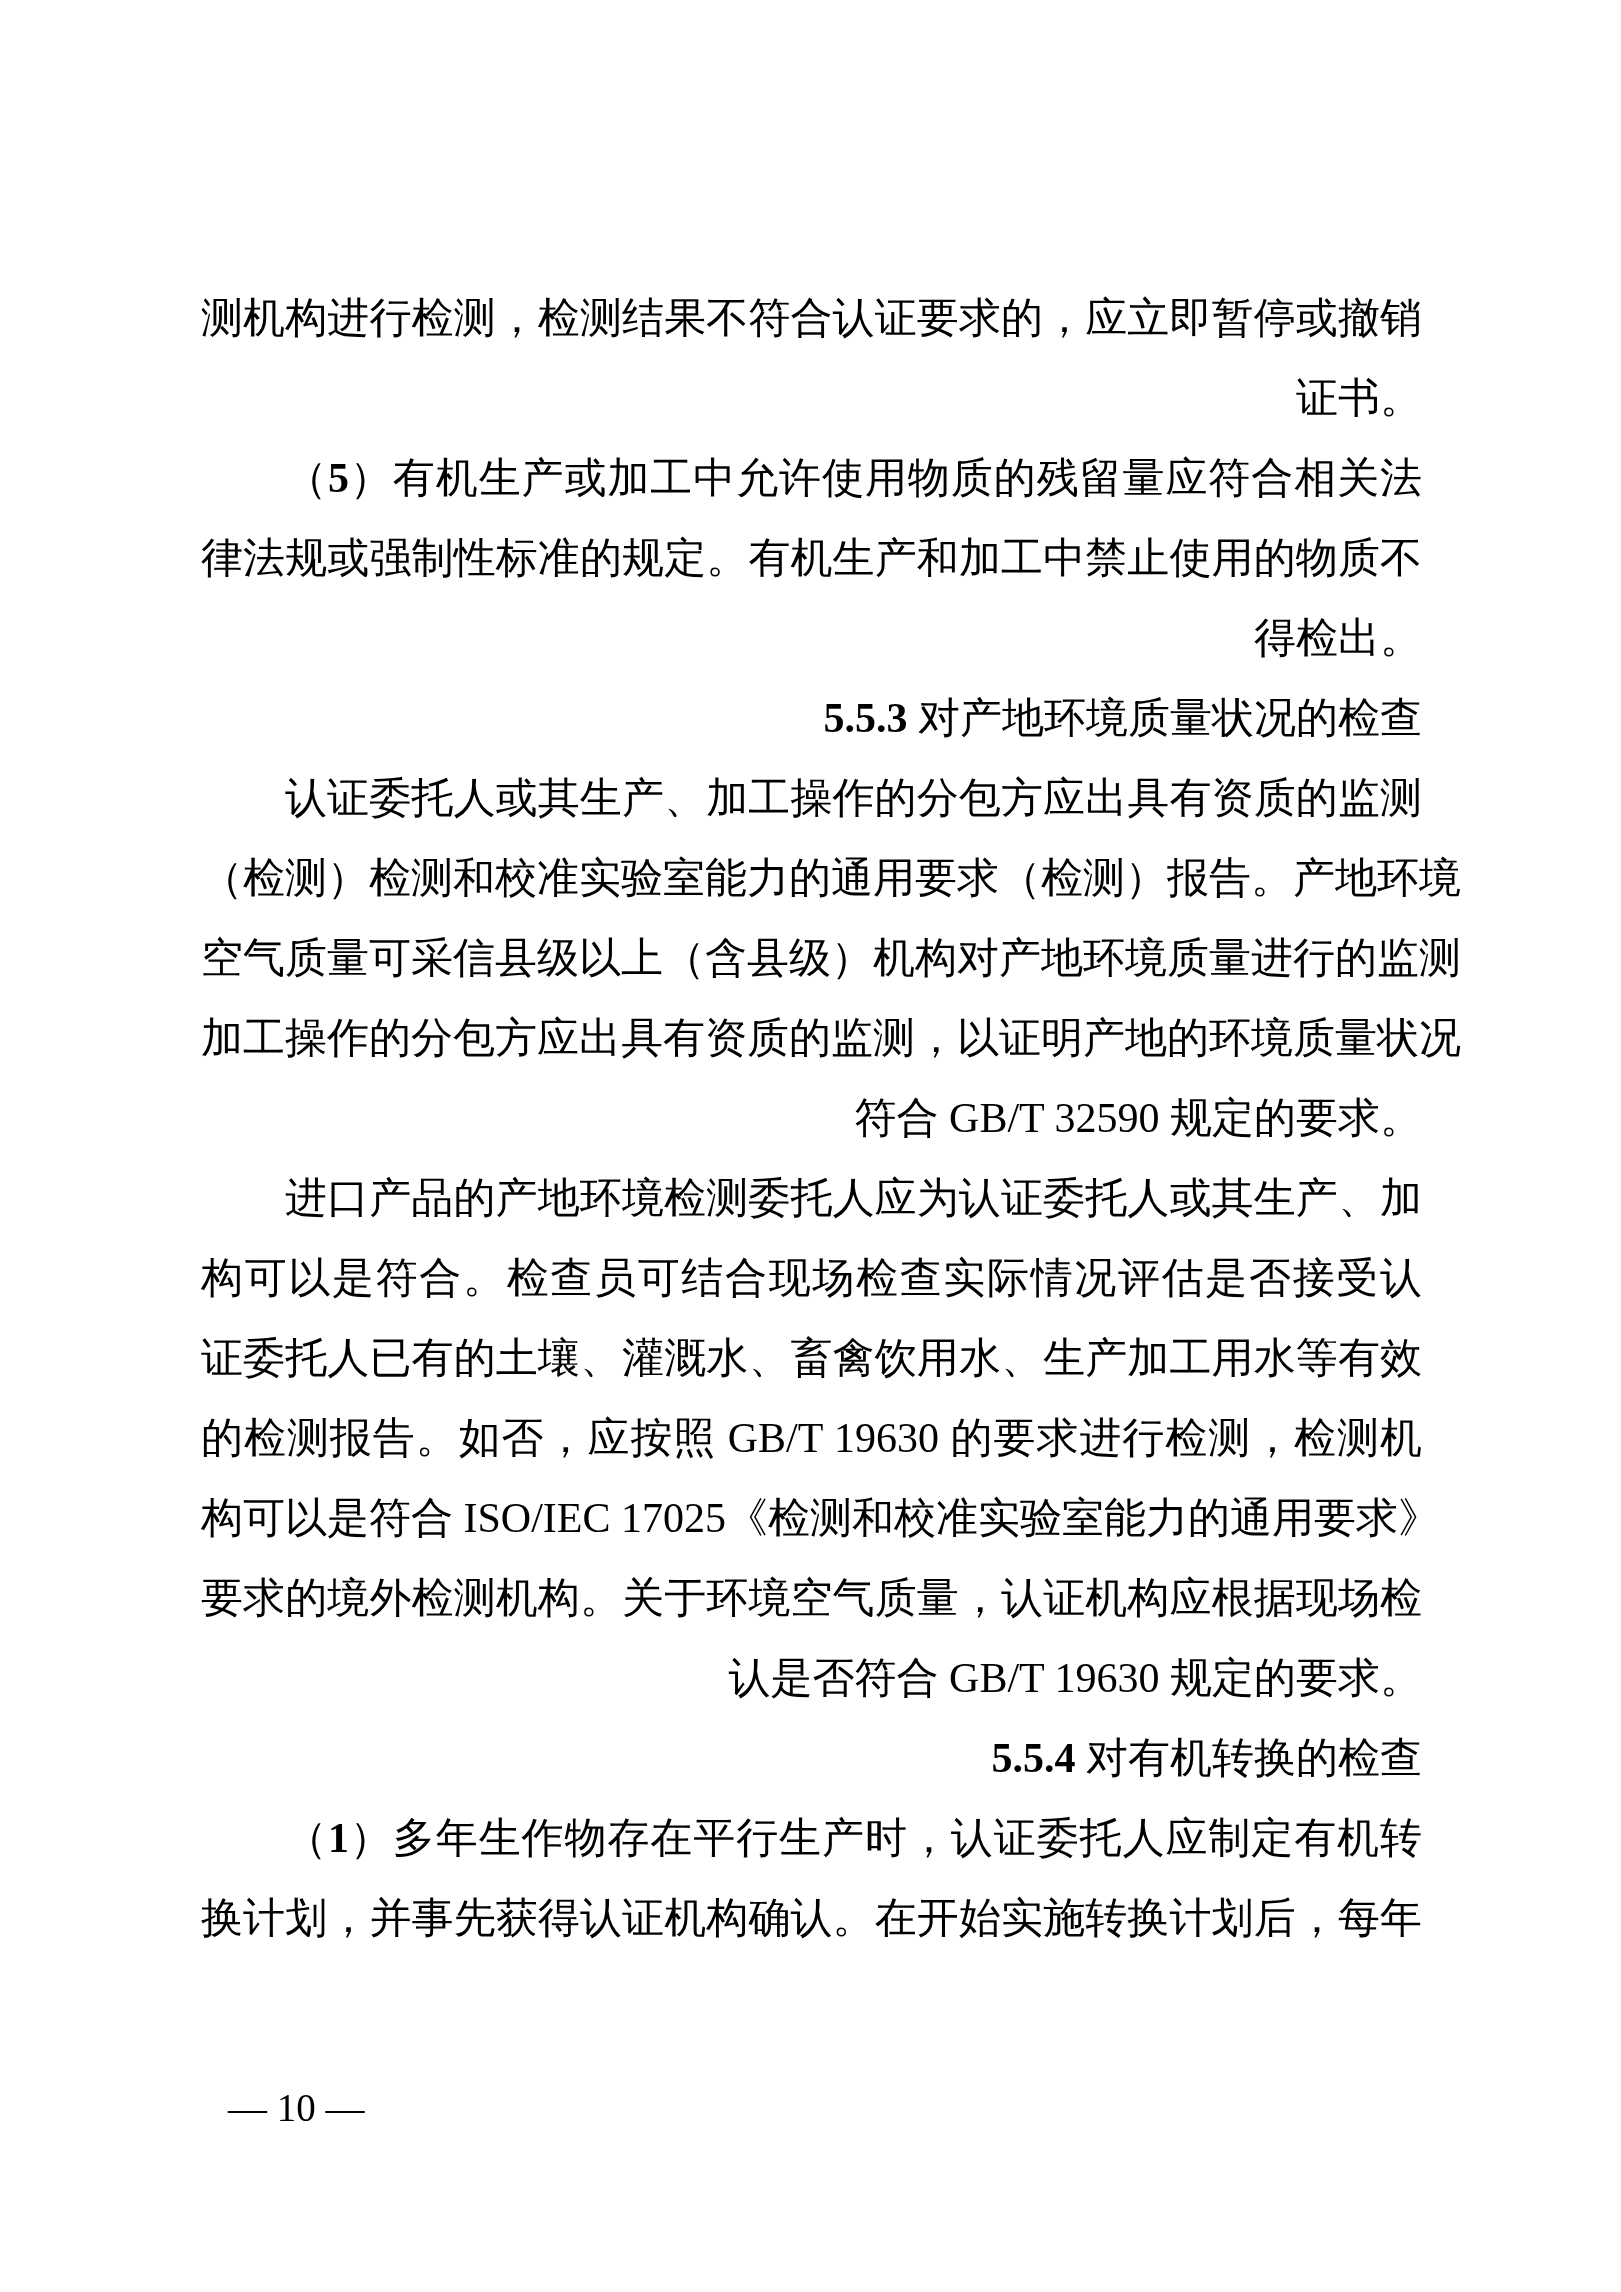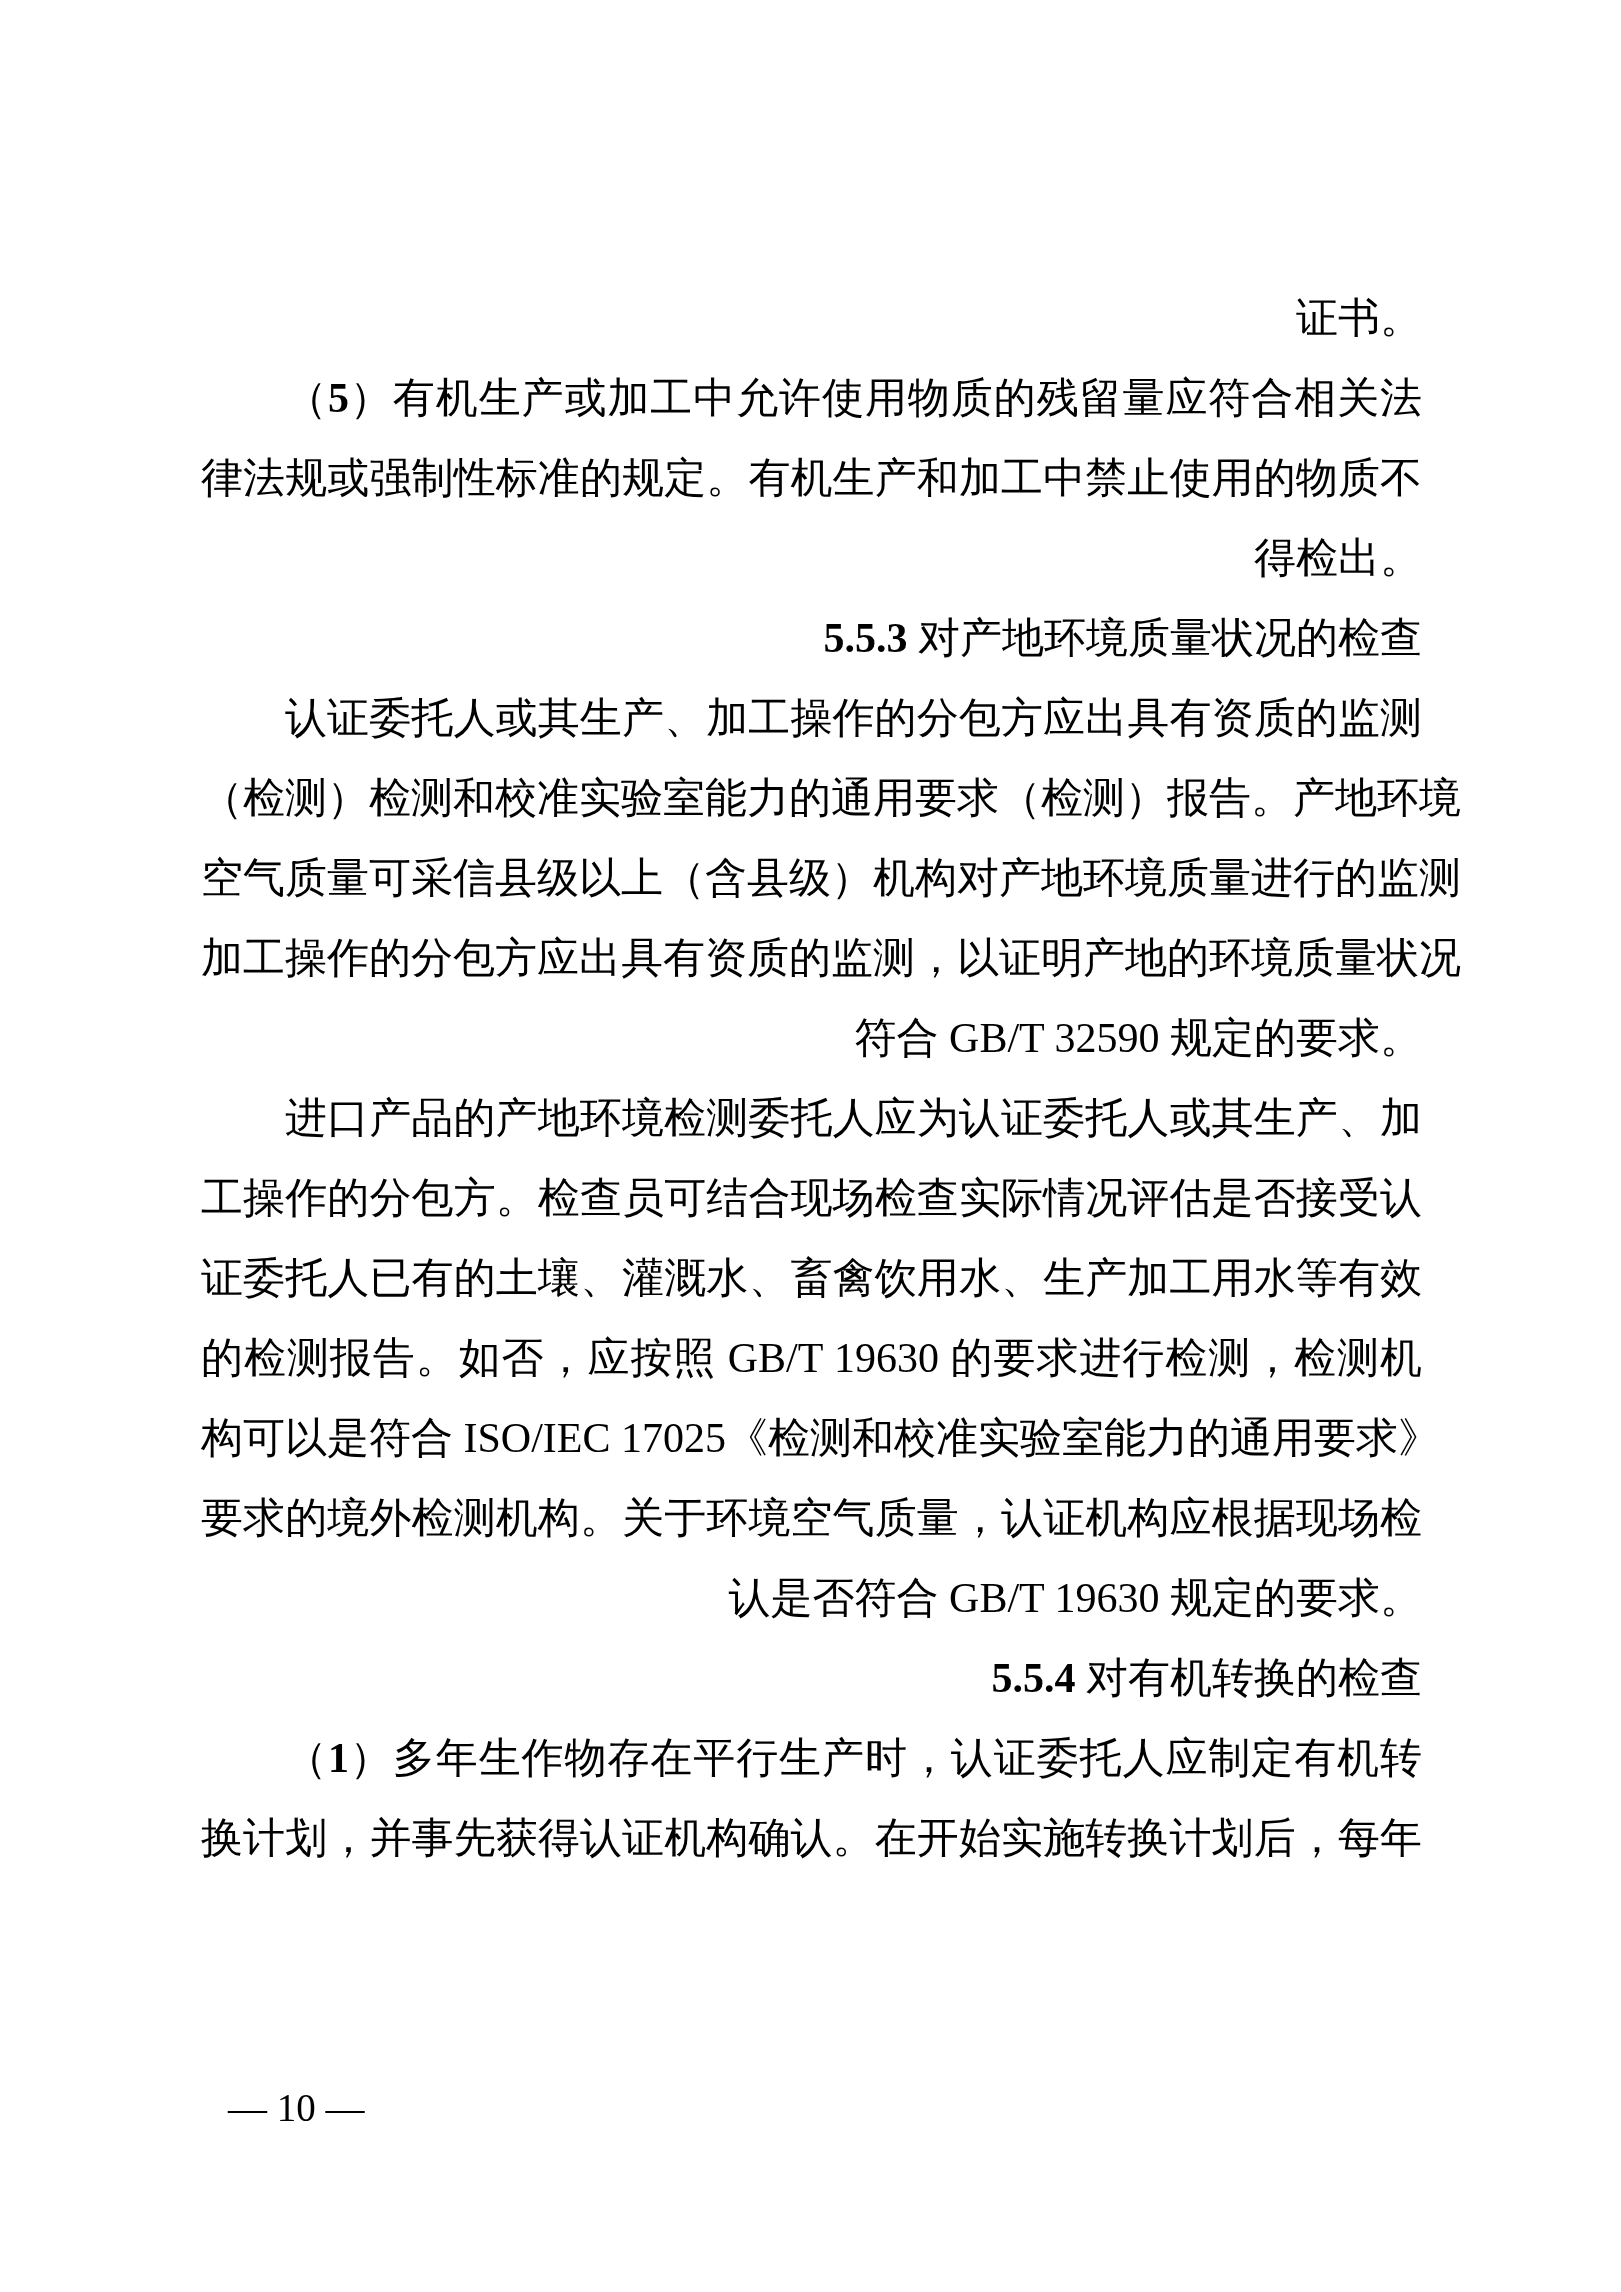--- a/index.html
+++ b/index.html
@@ -45,32 +45,33 @@
     font-size: 39px;
     line-height: 43px;
     white-space: nowrap;
   }
 </style>
 </head>
 <body>
 
 <div class="page">
   <div class="text-block">
+      <div class="line fill"><span>测机构进行检测，检测结果不符合认证要求的，应立即暂停或撤销</span></div>
       <div class="line"><span>证书。</span></div>
       <div class="line indent fill"><span>（</span><b>5</b><span>）有机生产或加工中允许使用物质的残留量应符合相关法</span></div>
       <div class="line fill"><span>律法规或强制性标准的规定。有机生产和加工中禁止使用的物质不</span></div>
       <div class="line"><span>得检出。</span></div>
       <div class="line indent"><b>5.5.3</b><span> 对产地环境质量状况的检查</span></div>
       <div class="line indent fill"><span>认证委托人或其生产、加工操作的分包方应出具有资质的监测</span></div>
       <div class="line fill"><span>（检测）检测和校准实验室能力的通用要求（检测）报告。产地环境</span></div>
       <div class="line fill"><span>空气质量可采信县级以上（含县级）机构对产地环境质量进行的监测</span></div>
       <div class="line fill"><span>加工操作的分包方应出具有资质的监测，以证明产地的环境质量状况</span></div>
       <div class="line"><span>符合 GB/T 32590 规定的要求。</span></div>
       <div class="line indent fill"><span>进口产品的产地环境检测委托人应为认证委托人或其生产、加</span></div>
-      <div class="line fill"><span>工操作的分包方。检查员可结合现场检查实际情况评估是否接受认</span></div>
+      <div class="line fill"><span>构可以是符合。检查员可结合现场检查实际情况评估是否接受认</span></div>
       <div class="line fill"><span>证委托人已有的土壤、灌溉水、畜禽饮用水、生产加工用水等有效</span></div>
       <div class="line fill"><span>的检测报告。如否，应按照 GB/T 19630 的要求进行检测，检测机</span></div>
       <div class="line fill"><span>构可以是符合 ISO/IEC 17025《检测和校准实验室能力的通用要求》</span></div>
       <div class="line fill"><span>要求的境外检测机构。关于环境空气质量，认证机构应根据现场检</span></div>
       <div class="line"><span>认是否符合 GB/T 19630 规定的要求。</span></div>
       <div class="line indent"><b>5.5.4</b><span> 对有机转换的检查</span></div>
       <div class="line indent fill"><span>（</span><b>1</b><span>）多年生作物存在平行生产时，认证委托人应制定有机转</span></div>
       <div class="line fill"><span>换计划，并事先获得认证机构确认。在开始实施转换计划后，每年</span></div>
     </div>
   <div class="page-footer">— 10 —</div>

